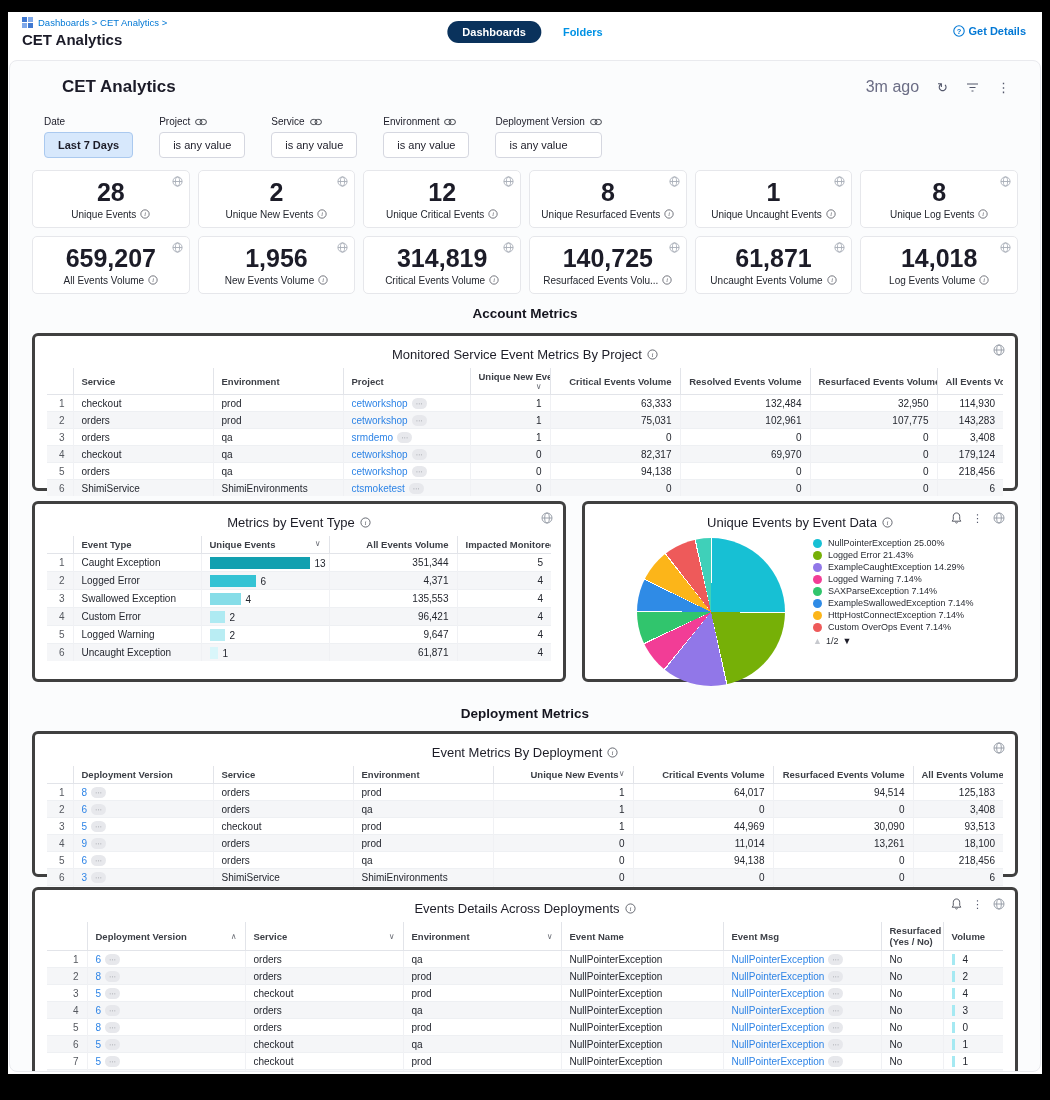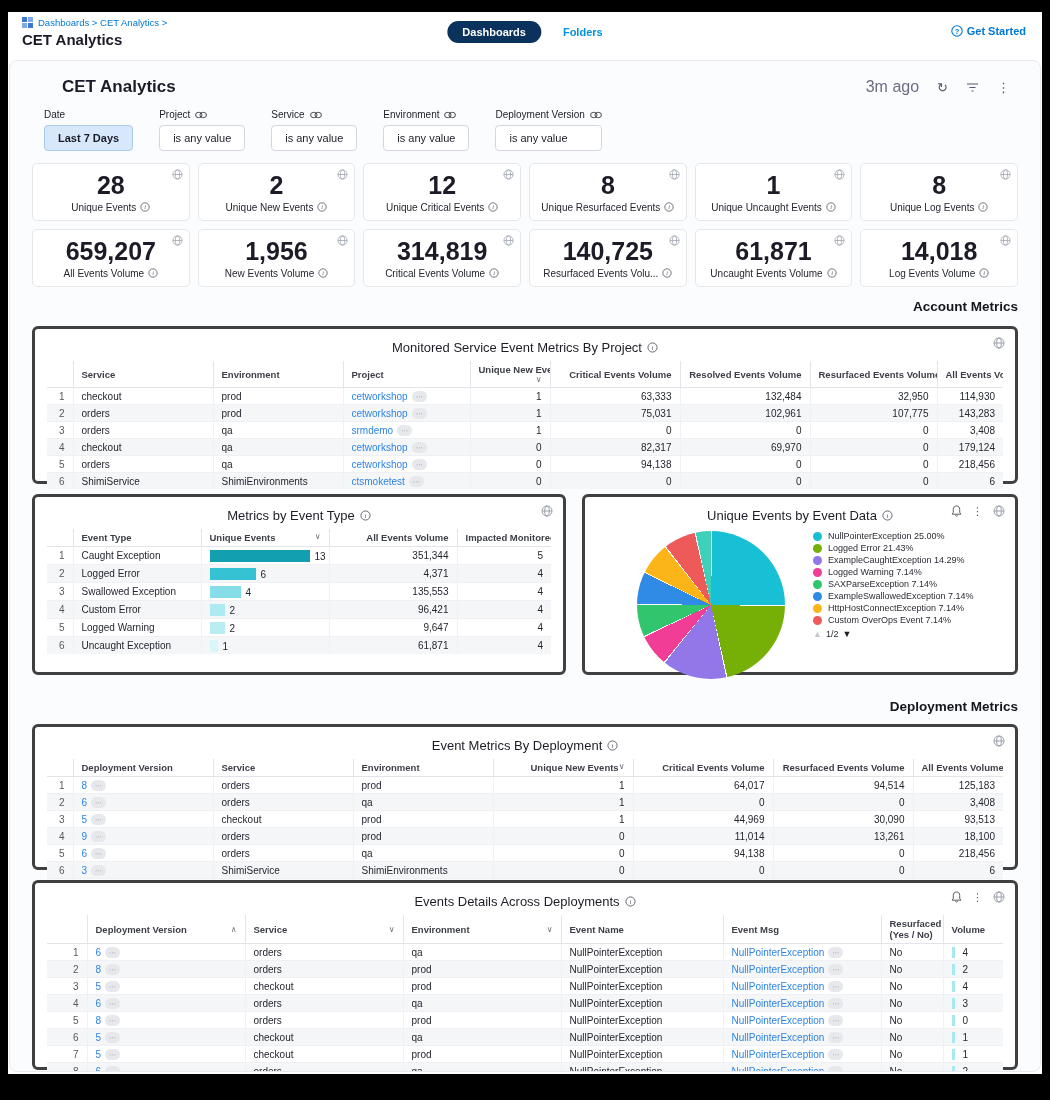--- a/index.html
+++ b/index.html
@@ -22,33 +22,33 @@
   
   .panel { margin: 6px 1px 0 1px; height: 1012px; background: #fbfcfd; border: 1px solid #e9eaee; border-radius: 8px; padding: 10px 22px 0 22px; overflow: hidden; }
   .dash-header { display: flex; align-items: center; margin: 6px 0 0 30px; }
   .dash-title { font-size: 17px; font-weight: 700; color: #1b1b28; }
   .dash-actions { margin-left: auto; display: flex; align-items: center; gap: 18px; color: #53576b; padding-right: 8px; }
   .updated { font-size: 16px; color: #6b6d85; }
   .ic-btn { cursor: pointer; font-size: 13px; line-height: 1; color: #53576b; }
 
   
   .filters { display: flex; gap: 26px; margin: 12px 0 0 12px; }
-  .fgroup { display: flex; flex-direction: column; gap: 5px; }
+  .fgroup { display: flex; flex-direction: column; gap: 5px; margin-top: 7px; }
   .flabel { font-size: 10px; color: #1c1c28; display: flex; align-items: center; gap: 5px; }
   .fpill { font-size: 11px; color: #1c1c28; background: #fff; border: 1px solid #d5d7e0; border-radius: 4px; padding: 6px 13px; cursor: pointer; white-space: nowrap; }
   .fpill.date { background: #d7e8fc; border-color: #aac9ef; font-weight: 600; }
 
   
   .tiles { display: grid; grid-template-columns: repeat(6, 1fr); gap: 8px; margin-top: 12px; }
   .tile { position: relative; background: #fff; border: 1px solid #e6e7eb; border-radius: 5px; height: 58px; padding-top: 8px; text-align: center; }
   .tile-value { font-size: 25px; font-weight: 600; color: #1c1c28; line-height: 1.1; }
   .tile-label { font-size: 10px; color: #24272f; margin-top: 2px; display: flex; justify-content: center; align-items: center; gap: 4px; }
   .tile-globe { position: absolute; top: 5px; right: 6px; cursor: pointer; }
 
-  .section-title { text-align: right; font-size: 13.5px; font-weight: 700; color: #15151f; margin-top: 12px; }
+  .section-title { text-align: center; font-size: 13.5px; font-weight: 700; color: #15151f; margin-top: 12px; }
 
   
   .card { position: relative; background: #fff; border: 3px solid #404040; border-radius: 6px; padding: 8px 12px; }
   .card-title { text-align: center; font-size: 13px; color: #1d1d27; display: flex; justify-content: center; align-items: center; gap: 5px; padding: 3px 0 6px 0; }
   .card-icons { position: absolute; top: 8px; right: 10px; display: flex; align-items: center; gap: 10px; color: #4a4e59; }
 
   
   table { width: 100%; border-collapse: collapse; table-layout: fixed; }
   th { font-size: 9.5px; font-weight: 700; color: #3c3f46; text-align: left; padding: 3px 8px; border-left: 1px solid #e2e4e9; border-bottom: 1px solid #e2e4e9; white-space: nowrap; overflow: hidden; }
   th:first-child { border-left: none; }
@@ -101,21 +101,21 @@
     <div class="top-title">CET Analytics</div>
     <nav class="tabs">
       <span class="tab-pill">Dashboards</span>
       <span class="tab-link">Folders</span>
     </nav>
     <div class="get-started">
       <svg width="12" height="12" viewBox="0 0 12 12">
         <circle cx="6" cy="6" r="5.2" fill="none" stroke="#0278d5" stroke-width="1.1"></circle>
         <text x="6" y="8.6" font-size="7.5" text-anchor="middle" fill="#0278d5" font-family="Liberation Sans, sans-serif">?</text>
       </svg>
-      <span>Get Started</span>
+      <span>Get Details</span>
     </div>
   </header>
 
   <main class="panel">
 
     <div class="dash-header">
       <span class="dash-title">CET Analytics</span>
       <div class="dash-actions">
         <span class="updated">3m ago</span>
         <span class="ic-btn">↻</span>

